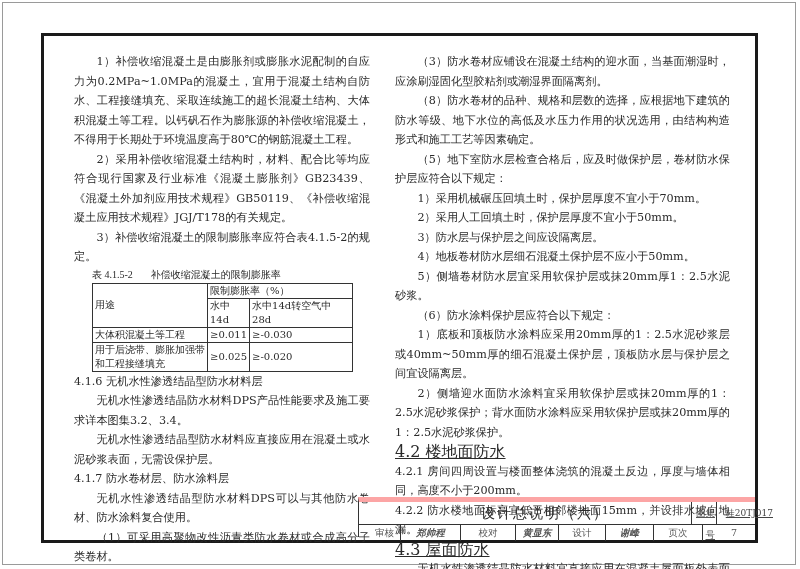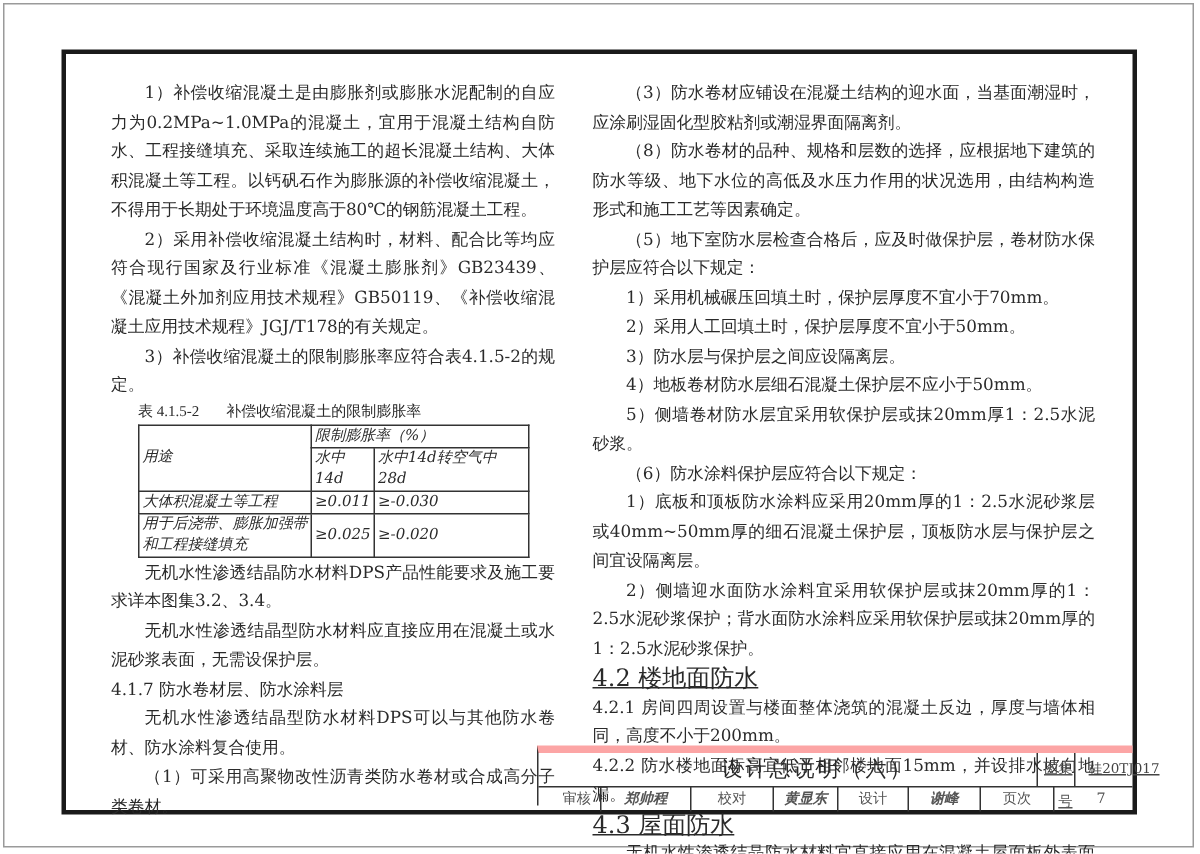--- a/index.html
+++ b/index.html
@@ -9,21 +9,21 @@
   .frame { position:absolute; left:41px; top:33px; width:717px; height:510px; border:3px solid #1a1a1a; box-sizing:border-box; }
   .col { position:absolute; font-size:11.2px; line-height:19.5px; }
   .col.left { left:74px; top:52px; width:296px; }
   .col.right { left:395px; top:52px; width:335px; }
   .p { margin:0; white-space:normal; text-align:justify; }
   .ind { text-indent:2em; }
   .h3 { font-size:16px;text-decoration:underline; }
   .tcap { font-size:10px; line-height:14px; margin:1px 0 1px 18px;font-family:Liberation Serif, serif; }
   .tcap span { margin-right:18px; }
   table.lim { border-collapse:collapse; margin-left:18px; font-size:10px; line-height:14px; }
-  table.lim td { border:1px solid #333; padding:0 2px; vertical-align:middle;font-style:italic; }
+  table.lim td { border:1px solid #333; padding:0 2px; vertical-align:middle; }
   .tblock { position:absolute; left:358px; top:497px; width:397px; height:40px; border-left:1px solid #333; border-top:5px solid #fca5a5; box-sizing:border-box; }
   .tb-row1 { position:absolute; left:0; top:0; width:396px; height:22px; border-bottom:1px solid #333; }
   .tb-title { position:absolute; left:0; top:0; width:333px; height:22px; text-align:center; font-size:14px; line-height:22px; letter-spacing:2px; border-right:1px solid #333; padding-left:40px; box-sizing:border-box; }
   .tb-cell { position:absolute; top:0; height:22px; font-size:9.5px; line-height:22px; text-align:right;text-decoration:underline; }
   .tb-row2 { position:absolute; left:0; top:22px; width:396px; height:17px;margin-left:10px; }
   .tb-row2 .c { position:absolute; top:0; height:17px; font-size:9.5px; line-height:17px; text-align:center; border-right:1px solid #333; box-sizing:border-box; color:#555; }
   .sig { font-family:"DejaVu Sans", sans-serif; font-style:italic; font-weight:bold; color:#111; font-size:11px; }
 </style>
 </head>
 <body>
@@ -53,20 +53,21 @@
       <td>≥0.011</td>
       <td>≥-0.030</td>
     </tr>
     <tr>
       <td>用于后浇带、膨胀加强带和工程接缝填充</td>
       <td>≥0.025</td>
       <td>≥-0.020</td>
     </tr>
   </tbody>
     </table>
+  <p class="p">4.1.6 无机水性渗透结晶型防水材料层</p>
   <p class="p ind">无机水性渗透结晶防水材料DPS产品性能要求及施工要求详本图集3.2、3.4。</p>
   <p class="p ind">无机水性渗透结晶型防水材料应直接应用在混凝土或水泥砂浆表面，无需设保护层。</p>
   <p class="p">4.1.7 防水卷材层、防水涂料层</p>
   <p class="p ind">无机水性渗透结晶型防水材料DPS可以与其他防水卷材、防水涂料复合使用。</p>
   <p class="p ind">（1）可采用高聚物改性沥青类防水卷材或合成高分子类卷材。</p>
 
 </div>
 
 <div class="col right">
   <p class="p ind">（3）防水卷材应铺设在混凝土结构的迎水面，当基面潮湿时，应涂刷湿固化型胶粘剂或潮湿界面隔离剂。</p>

